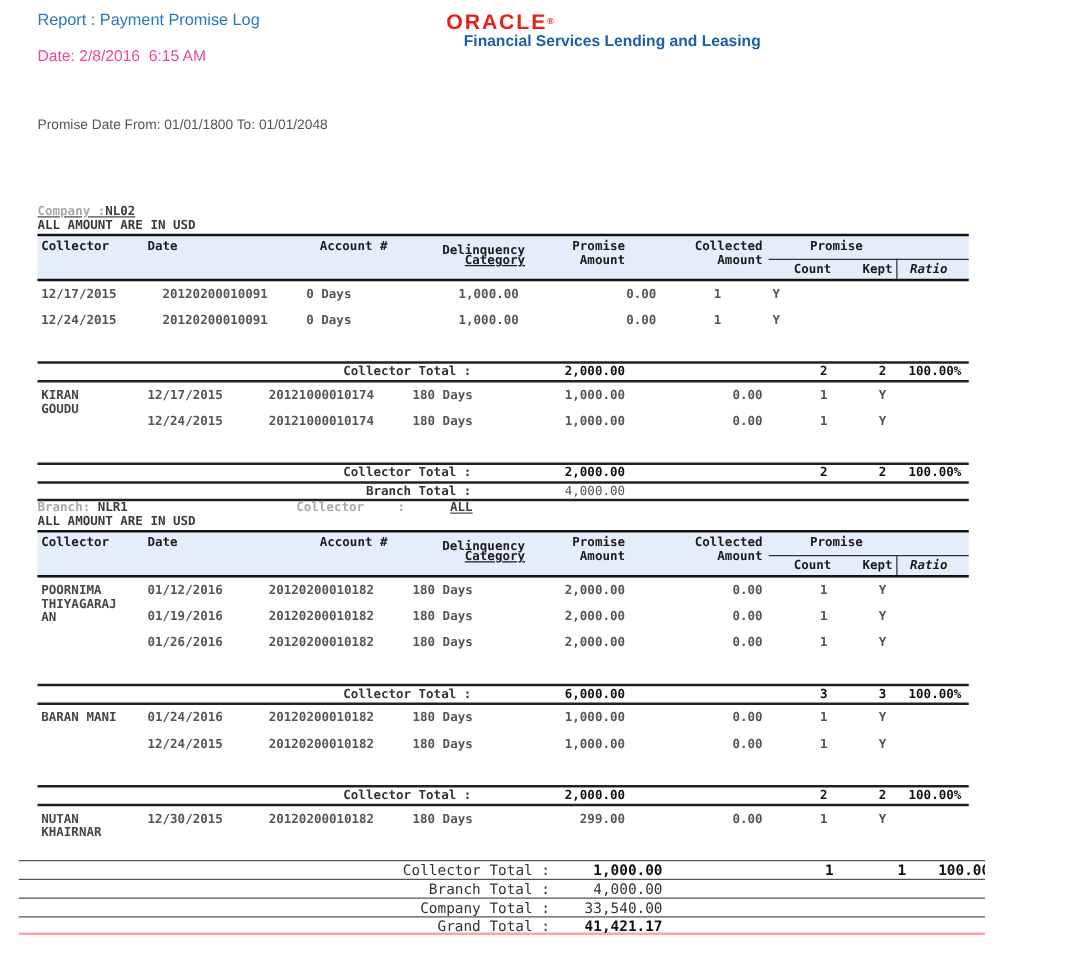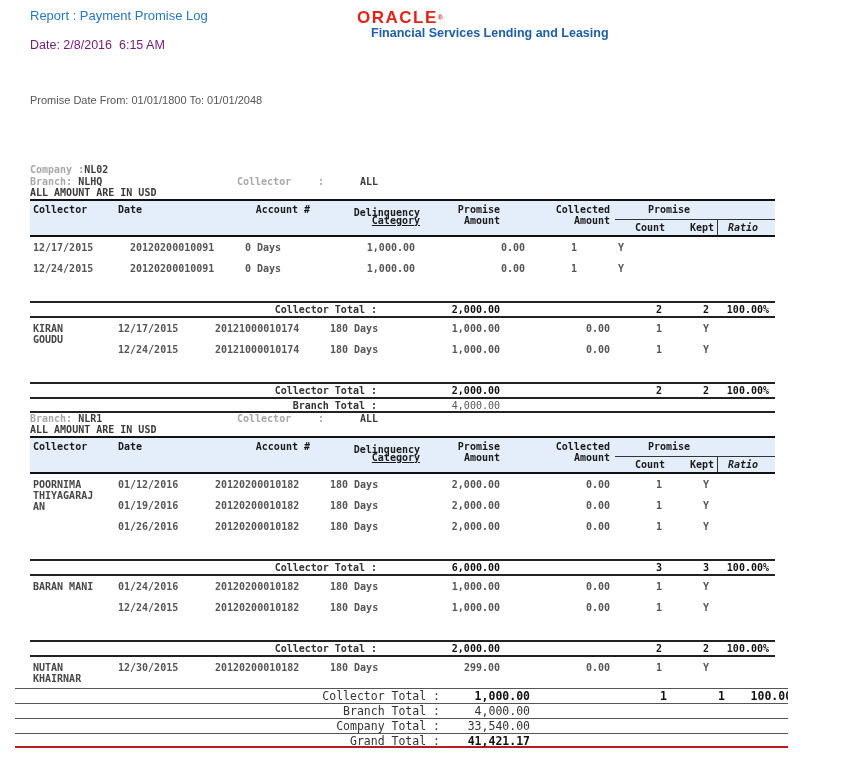--- a/index.html
+++ b/index.html
@@ -4,32 +4,32 @@
 <style>
   * { margin:0; padding:0; box-sizing:border-box; }
   html,body { background:#ffffff; }
   .page { position:relative; width:788px; height:769px; background:#fff; overflow:hidden;
           font-family:"DejaVu Sans Mono", monospace; }
 
   
   .report-title { position:absolute; left:30px; top:8px;
     font:13px "Liberation Sans", sans-serif; color:#2878be; white-space:pre; }
   .date-line { position:absolute; left:30px; top:38px;
-    font:12.5px "Liberation Sans", sans-serif; color:#701a75; white-space:pre; }
+    font:12.5px "Liberation Sans", sans-serif; color:#ec4899; white-space:pre; }
   .brand { position:absolute; left:357px; top:10px; font-family:"Liberation Sans", sans-serif; }
   .brand-logo { font-weight:bold; font-size:17px; letter-spacing:1.5px; color:#e2231a; line-height:16px; }
   .brand-mark { font-size:7px; vertical-align:top; letter-spacing:0; }
   .brand-sub { font-size:12.5px; color:#1d5fa7; margin:0 0 0 14px; white-space:pre;font-weight:bold; }
   .promise-range { position:absolute; left:30px; top:94px;
     font:11px "Liberation Sans", sans-serif; color:#555; white-space:pre;text-align:center; }
 
   
   .report { position:absolute; left:30px; top:160px; width:745px;
     font-size:10px; font-weight:bold; color:#4e4e4e; }
-  .meta-line { height:12px; line-height:12px; white-space:pre; }
+  .meta-line { height:12px; line-height:12px; white-space:pre;text-decoration:underline; }
   .meta-pad { padding-top:4px; height:16px; }
   .lbl { color:#a8a8a8; }
   .val { color:#3c3c3c; }
   .grp1 { display:inline-block; width:207px; }
   .coll-lbl { display:inline-block; width:81px; color:#a8a8a8; }
   .coll-sep { display:inline-block; width:42px; color:#a8a8a8; }
   .usd-line { height:11px; line-height:10px; color:#3a3a3a; white-space:pre; }
 
   
   .thead { position:relative; height:38px; background:#e4eefa;
@@ -71,21 +71,21 @@
           border-bottom:2px solid #222; padding:1px 0; height:14px; line-height:11px; }
   .t-label { text-align:right; color:#333; }
   .t-amt { text-align:right; color:#111; }
   .b-amt { text-align:right; color:#555; font-weight:normal; }
 
   
   .summary { position:absolute; left:15px; top:688px; width:786px;
     font-family:"DejaVu Sans Mono", monospace; font-size:11.5px; color:#333; }
   .srow { display:grid; grid-template-columns:425px 90px 145px 55px 71px;
     border-top:1px solid #555; padding:1px 0; height:15px; line-height:12px; }
-  .srow:last-child { border-bottom:2px solid #b91c1c; }
+  .srow:last-child { border-bottom:2px solid #fca5a5; }
   .s-label { text-align:right; }
   .s-amt { text-align:right; }
   .s-cnt { text-align:right; padding-right:8px; }
   .s-kpt { text-align:right; padding-right:5px; }
   .s-rto { text-align:right; padding-right:2px; }
   .s-bold { font-weight:bold; color:#111; }
 </style>
 </head>
 <body>
 
@@ -95,21 +95,20 @@
   <div class="brand">
     <div class="brand-logo"><span>ORACLE</span><span class="brand-mark">®</span></div>
     <div class="brand-sub">Financial Services Lending and Leasing</div>
   </div>
   <div class="date-line">Date: 2/8/2016  6:15 AM</div>
   <div class="promise-range">Promise Date From: 01/01/1800 To: 01/01/2048</div>
 
   <div class="report">
 
     <div class="meta-line meta-pad"><span class="lbl">Company :</span><span class="val">NL02</span></div>
-    <div class="meta-line"><span class="grp1"><span class="lbl">Branch:</span> <span class="val">NLHQ</span></span><span class="coll-lbl">Collector</span><span class="coll-sep">:</span><span class="val">ALL</span></div>
     <div class="usd-line">ALL AMOUNT ARE IN USD</div>
 
     <div class="thead">
       <span class="h-collector">Collector</span>
       <span class="h-date">Date</span>
       <span class="h-account">Account #</span>
       <span class="h-del1">Delinquency</span>
       <span class="h-del2">Category</span>
       <span class="h-pr1">Promise</span>
       <span class="h-pr2">Amount</span>

